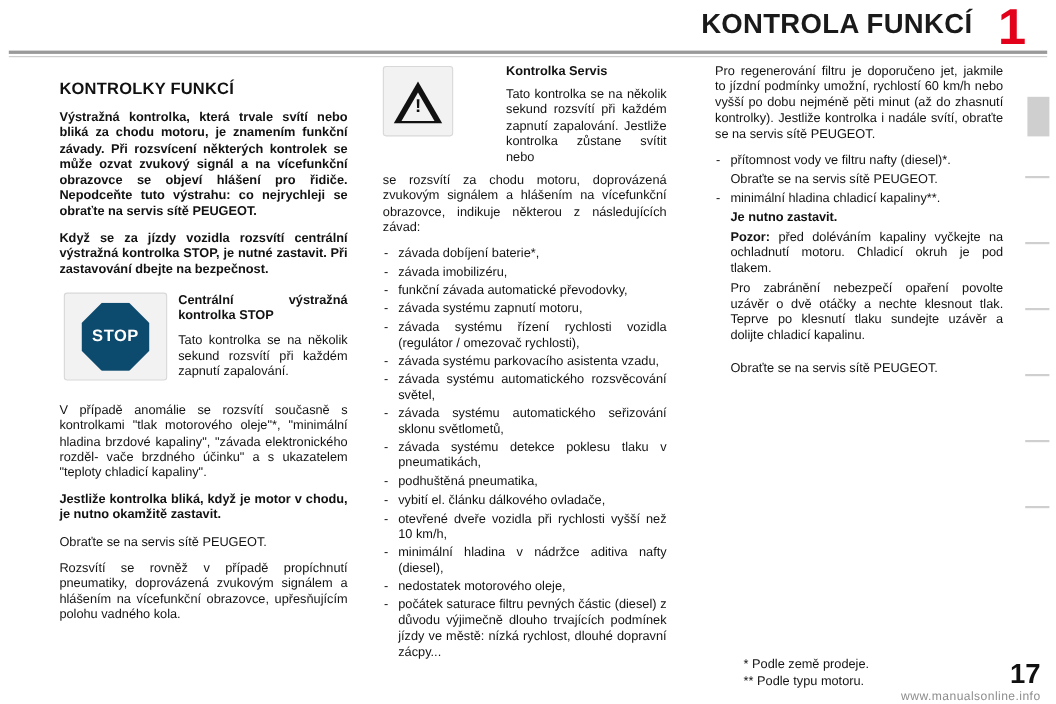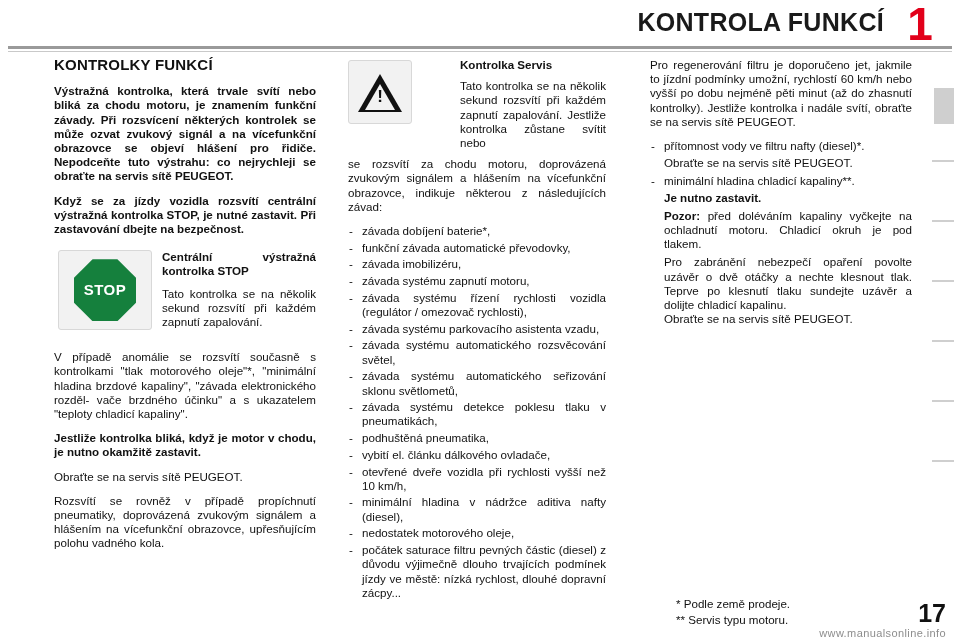--- a/index.html
+++ b/index.html
@@ -89,21 +89,21 @@
     color: #111;
     text-align: justify;
   }
   .col1 { left: 54px;  width: 262px; }
   .col2 { left: 348px; width: 258px; }
   .col3 { left: 650px; width: 262px; }
 
   h2.sec-title {
     font-size: 15px;
     font-weight: bold;
-    margin: 0 0 12px 0;
+    margin: 16px 0 12px 0;
     letter-spacing: .2px;
   }
   p { margin: 0 0 10px 0; }
   p.b { font-weight: bold; }
   .nomar { margin-bottom: 0; }
 
   
   .stop-wrap {
     position: relative;
     margin: 14px 0 4px 0;
@@ -119,21 +119,21 @@
     border: 1px solid #d8d8d8;
     border-radius: 3px;
   }
   .stop-oct {
     position: absolute;
     left: 50%;
     top: 50%;
     transform: translate(-50%,-50%);
     width: 62px;
     height: 62px;
-    background: #15803d;
+    background: #0c4a6e;
     clip-path: polygon(30% 0%, 70% 0%, 100% 30%, 100% 70%, 70% 100%, 30% 100%, 0% 70%, 0% 30%);
     color: #fff;
     font-size: 15px;
     font-weight: bold;
     line-height: 62px;
     text-align: center;
     letter-spacing: 0.5px;
   }
   .stop-text {
     margin-left: 108px;
@@ -291,22 +291,22 @@
       <div class="warn-text">
         <p class="b nomar">Kontrolka Servis</p>
         <p style="margin-top:7px">Tato kontrolka se na několik sekund rozsvítí při každém zapnutí zapalování. Jestliže kontrolka zůstane svítit nebo</p>
       </div>
     </div>
 
     <p>se rozsvítí za chodu motoru, doprovázená zvukovým signálem a hlášením na vícefunkční obrazovce, indikuje některou z následujících závad:</p>
 
     <ul class="dash">
       <li>závada dobíjení baterie*,</li>
+      <li>závada imobilizéru,</li>
       <li>funkční závada automatické převodovky,</li>
-      <li>závada imobilizéru,</li>
       <li>závada systému zapnutí motoru,</li>
       <li>závada systému řízení rychlosti vozidla (regulátor / omezovač rychlosti),</li>
       <li>závada systému parkovacího asistenta vzadu,</li>
       <li>závada systému automatického rozsvěcování světel,</li>
       <li>závada systému automatického seřizování sklonu světlometů,</li>
       <li>závada systému detekce poklesu tlaku v pneumatikách,</li>
       <li>podhuštěná pneumatika,</li>
       <li>vybití el. článku dálkového ovladače,</li>
       <li>otevřené dveře vozidla při rychlosti vyšší než 10 km/h,</li>
       <li>minimální hladina v nádržce aditiva nafty (diesel),</li>
@@ -321,24 +321,24 @@
     <ul class="dash">
       <li>přítomnost vody ve filtru nafty (diesel)*.</li>
     </ul>
     <p style="margin:0 0 4px 14px">Obraťte se na servis sítě PEUGEOT.</p>
 
     <ul class="dash">
       <li>minimální hladina chladicí kapaliny**.</li>
     </ul>
     <p class="b" style="margin:2px 0 4px 14px">Je nutno zastavit.</p>
     <p style="margin:0 0 4px 14px"><b>Pozor:</b> <span>před doléváním kapaliny vyčkejte na ochladnutí motoru. Chladicí okruh je pod tlakem.</span></p>
-    <p style="margin:0 0 0 14px">Pro zabránění nebezpečí opaření povolte uzávěr o dvě otáčky a nechte klesnout tlak. Teprve po klesnutí tlaku sundejte uzávěr a dolijte chladicí kapalinu.</p>
+    <p style="margin:0 0 16px 14px">Pro zabránění nebezpečí opaření povolte uzávěr o dvě otáčky a nechte klesnout tlak. Teprve po klesnutí tlaku sundejte uzávěr a dolijte chladicí kapalinu.</p>
     <p style="margin:0 0 0 14px">Obraťte se na servis sítě PEUGEOT.</p>
   </div>
 
   <div class="footnotes">
     <div>*   Podle země prodeje.</div>
-    <div>** Servis typu motoru.</div>
+    <div>** Podle typu motoru.</div>
   </div>
 
   <div class="page-num">17</div>
   <div class="watermark">www.manualsonline.info</div>
 </div>
 
 </body></html>

